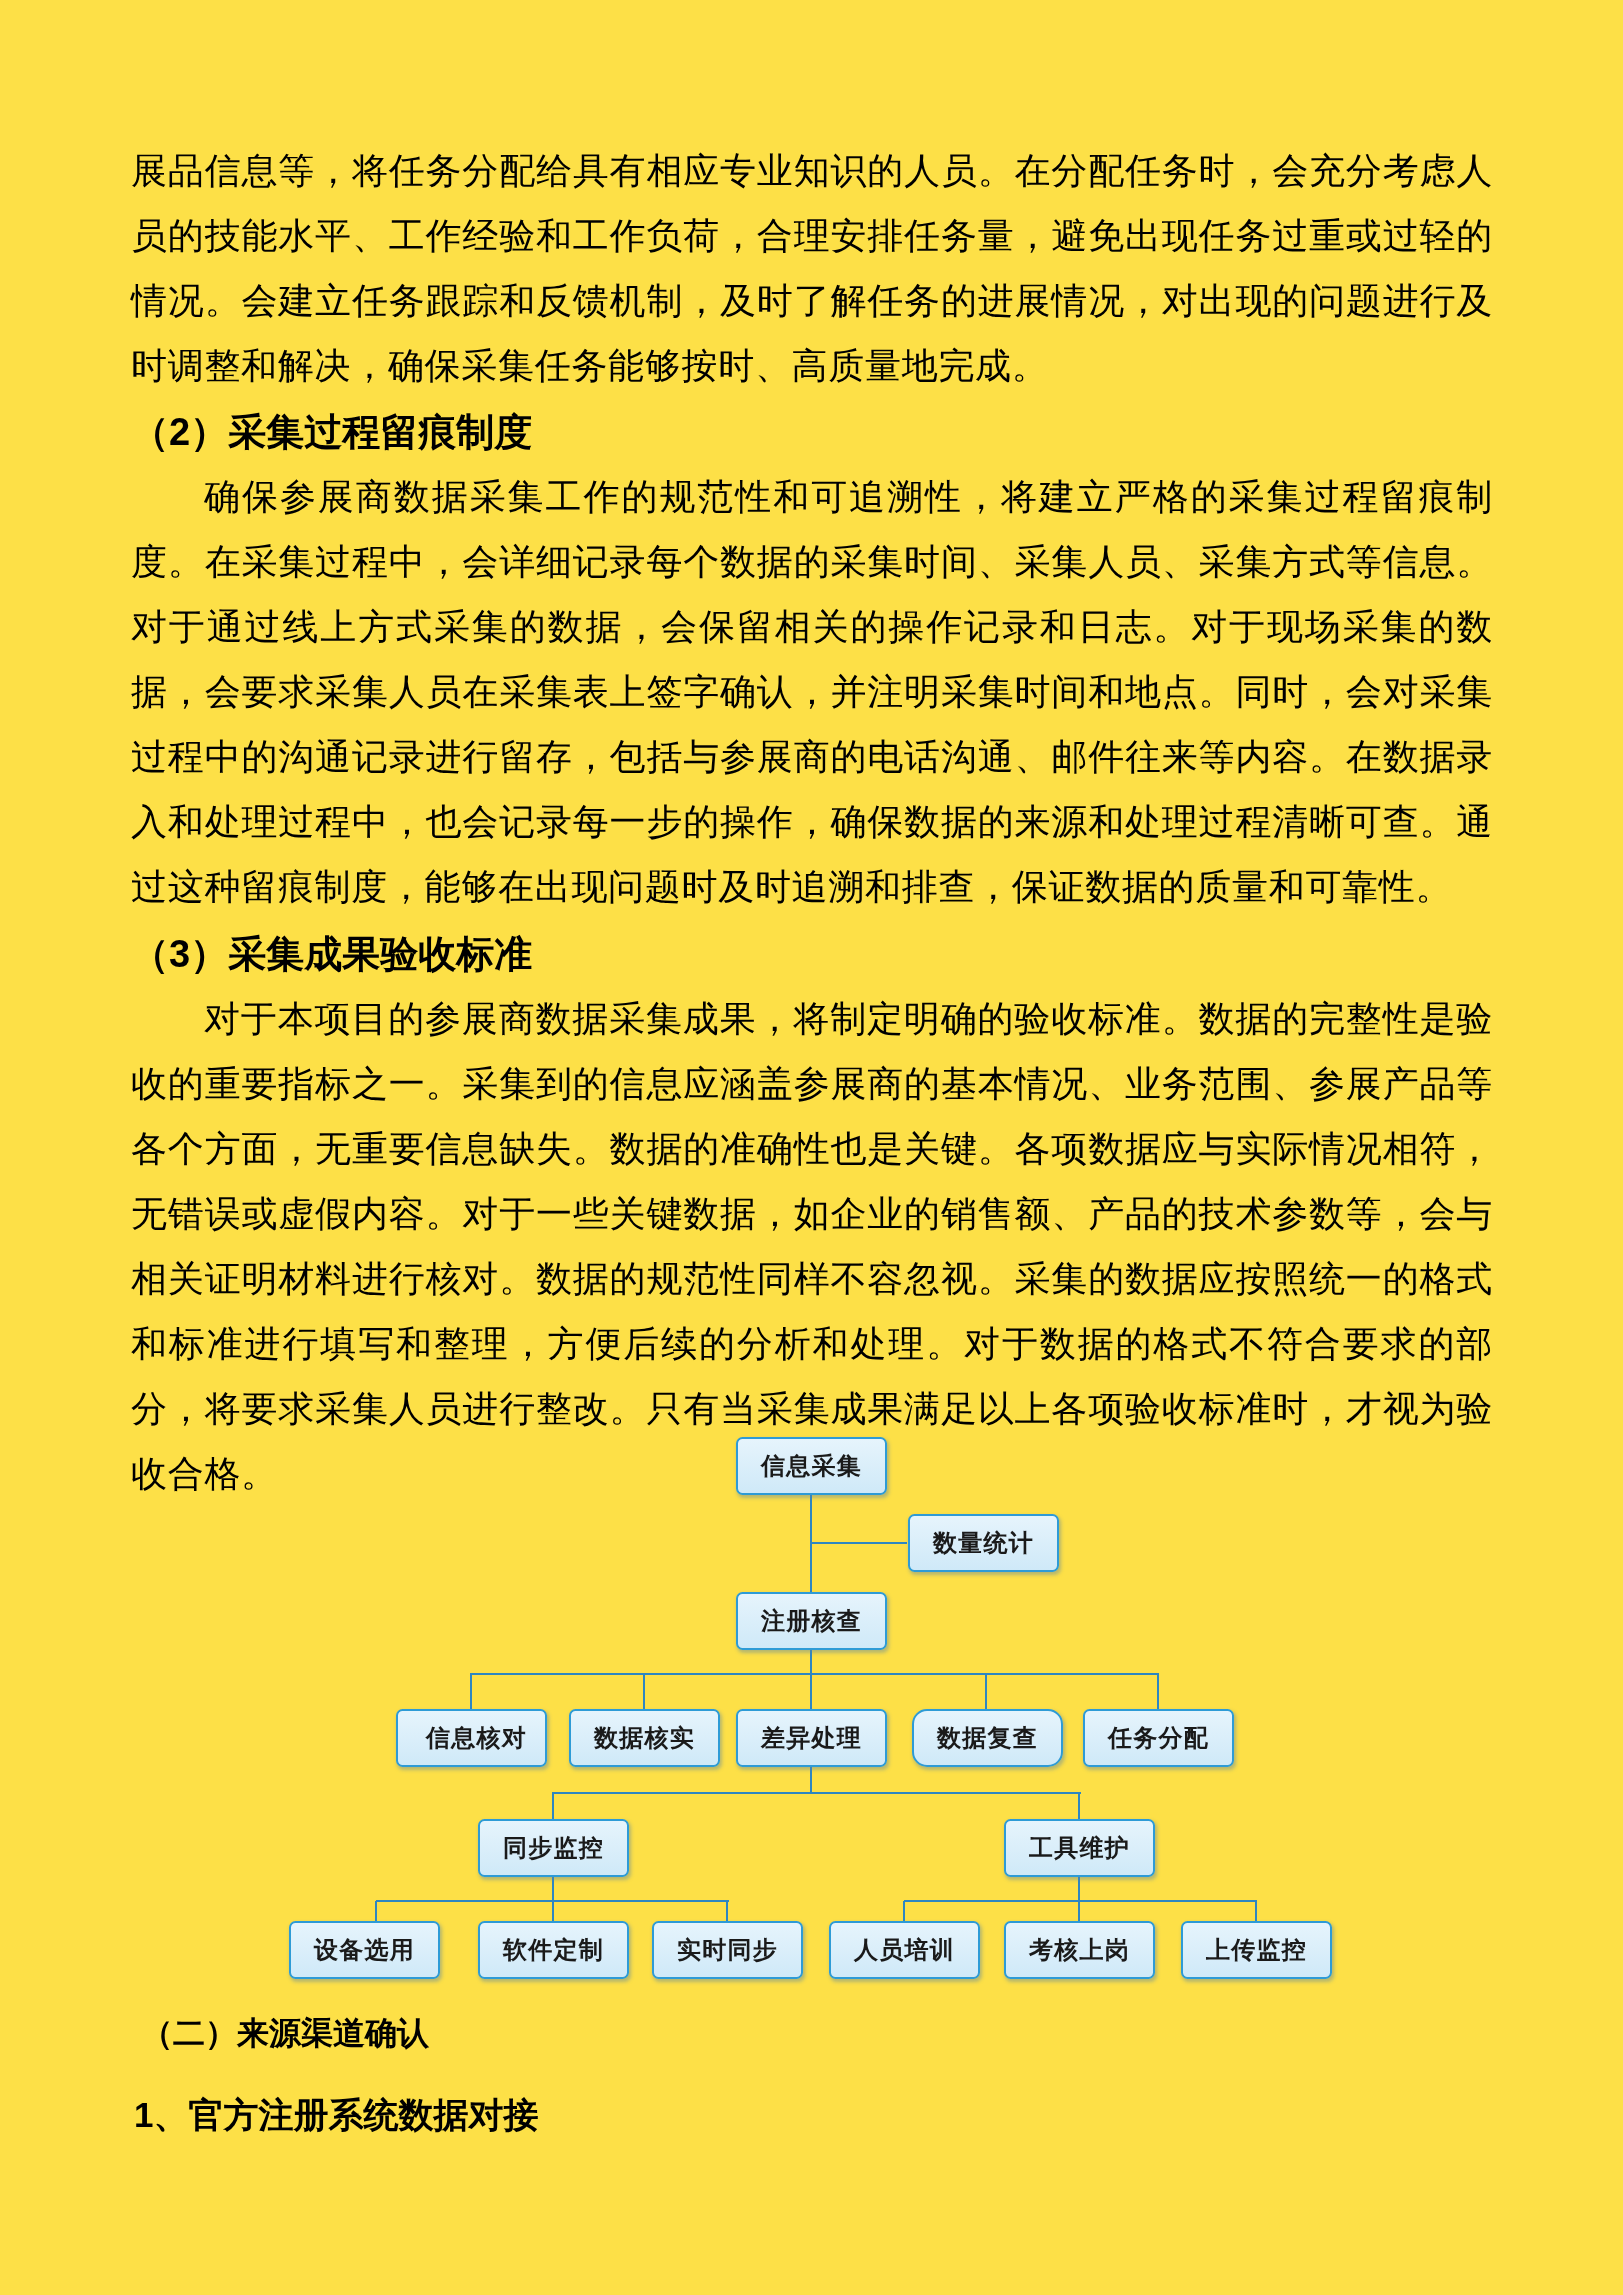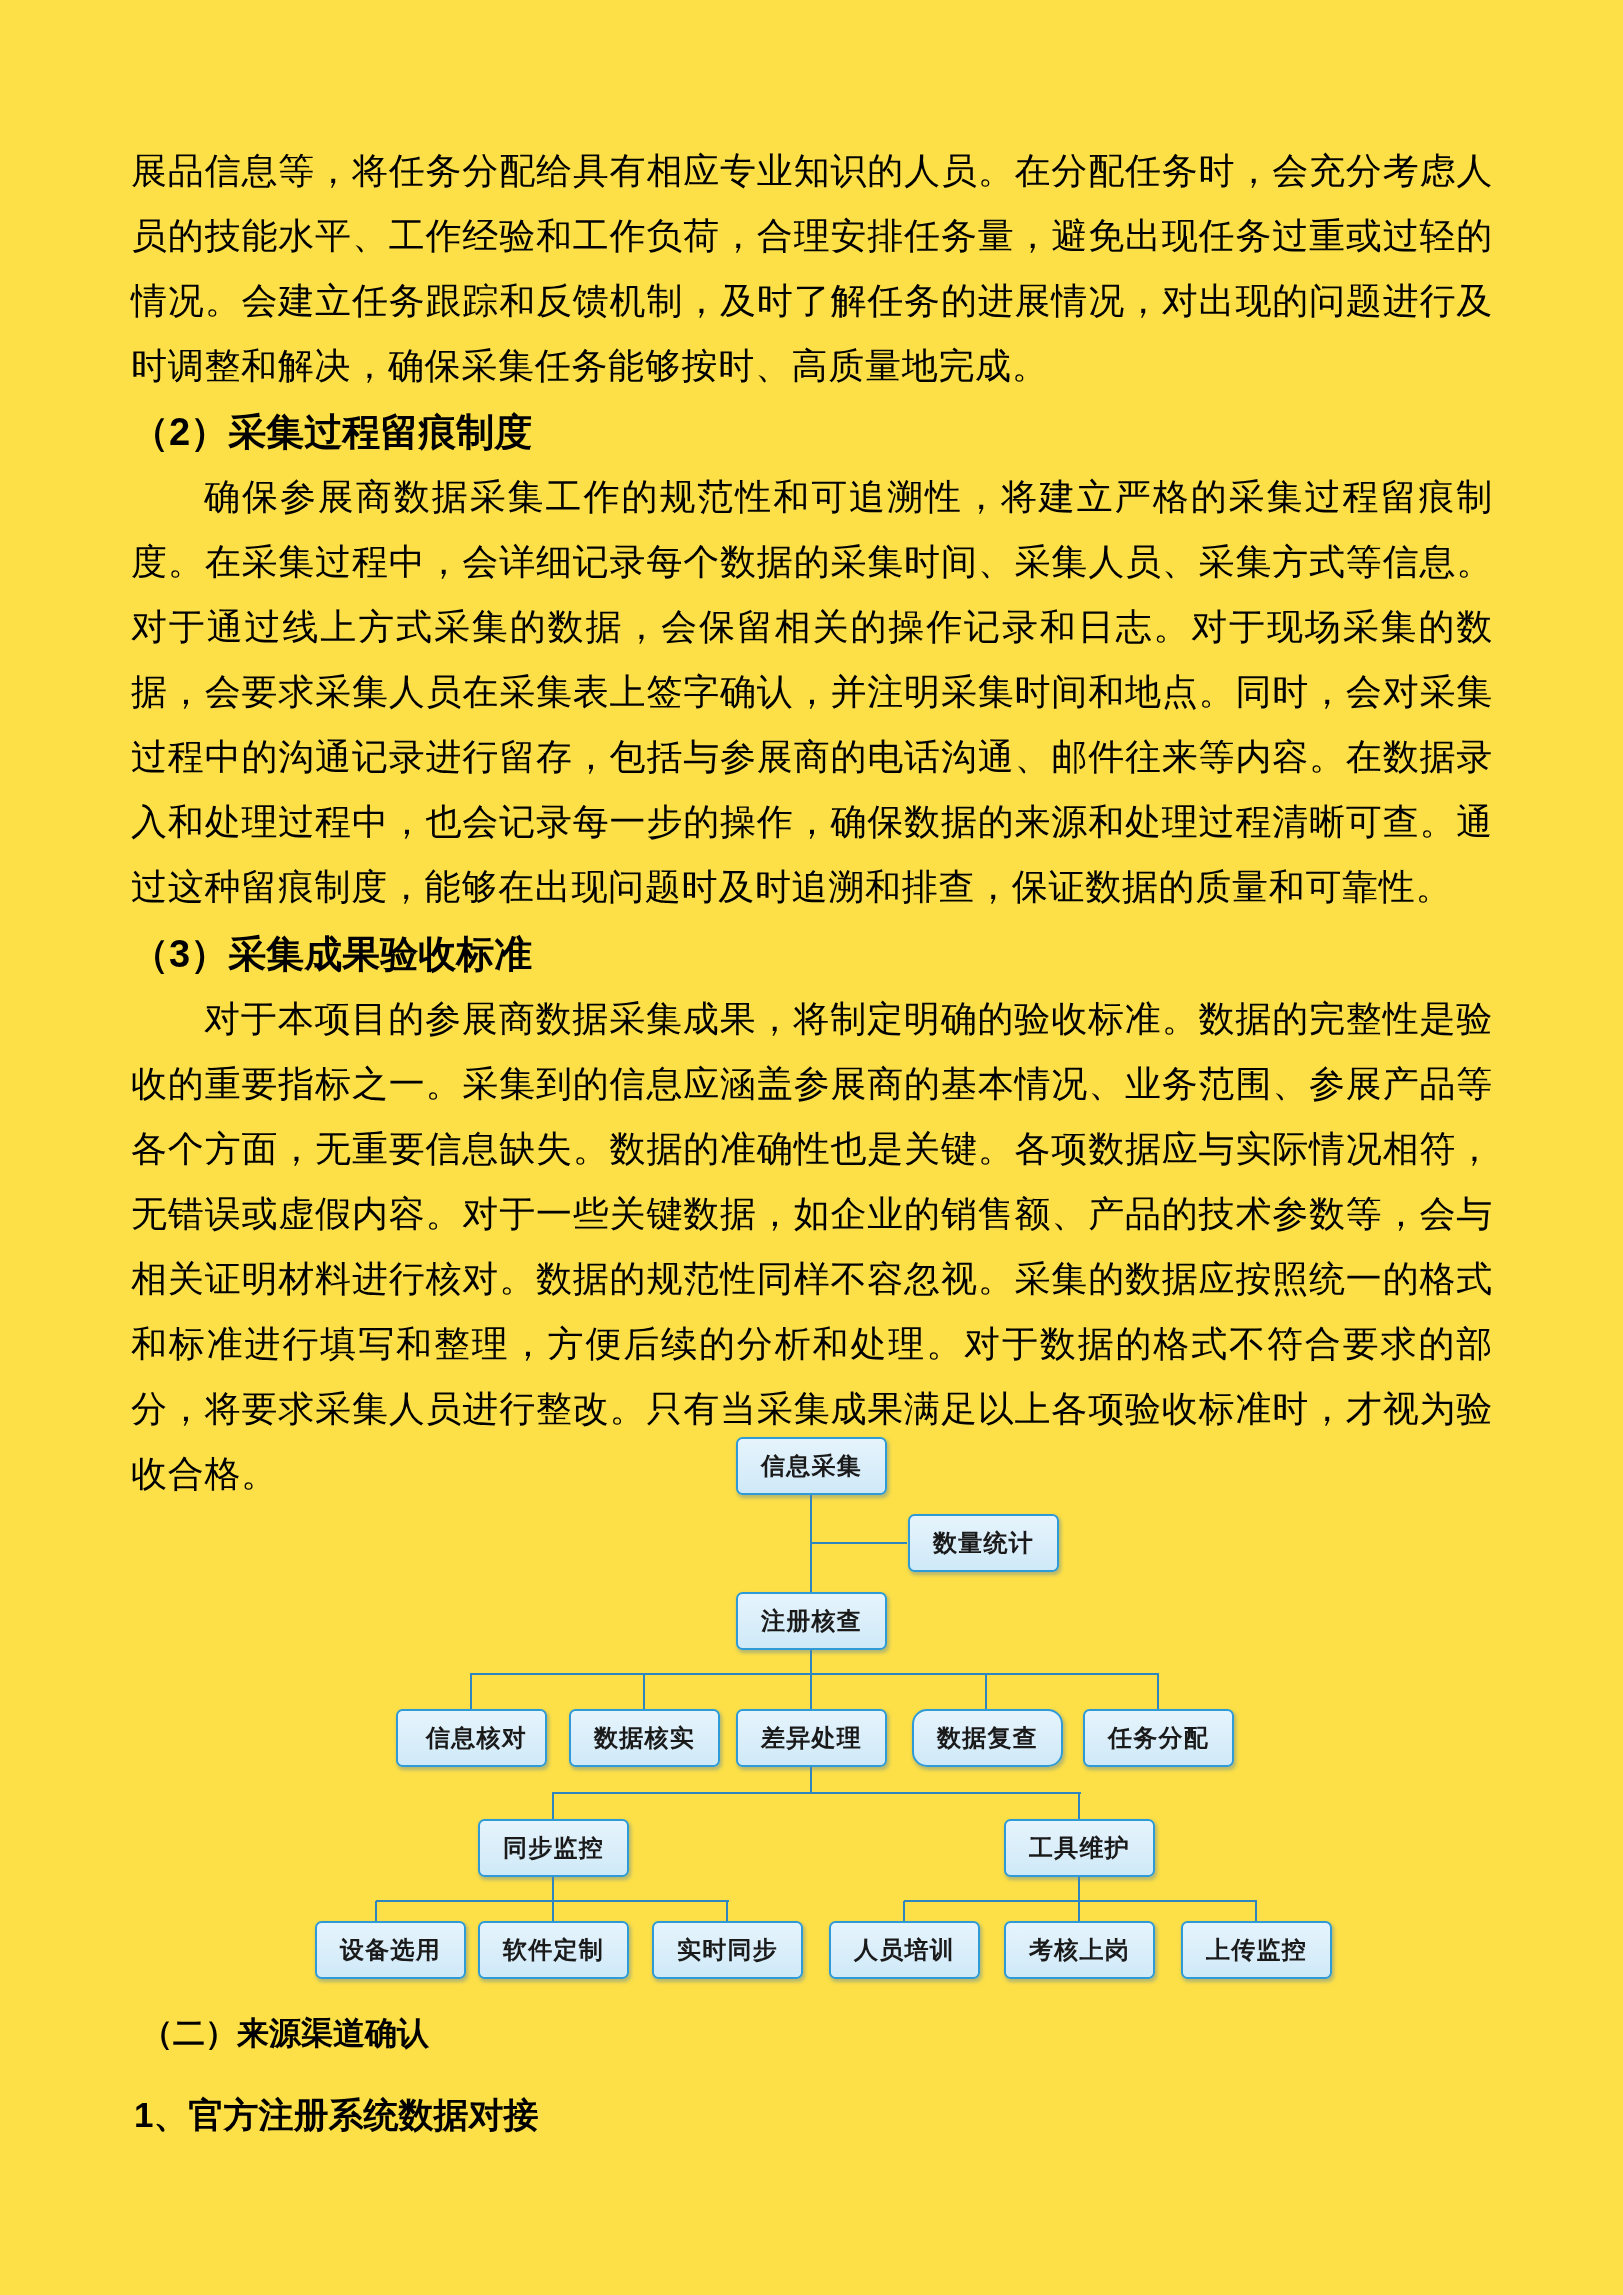--- a/index.html
+++ b/index.html
@@ -122,21 +122,21 @@
     <div class="fc-node" style="left:736px; top:1437px;">信息采集</div>
     <div class="fc-node" style="left:908px; top:1514px;">数量统计</div>
     <div class="fc-node" style="left:736px; top:1592px;">注册核查</div>
     <div class="fc-node" style="left:396px;  top:1709px;padding-left:10px;">信息核对</div>
     <div class="fc-node" style="left:569px;  top:1709px;">数据核实</div>
     <div class="fc-node" style="left:736px; top:1709px;">差异处理</div>
     <div class="fc-node" style="left:912px; top:1709px;border-radius:15px;">数据复查</div>
     <div class="fc-node" style="left:1083px; top:1709px;">任务分配</div>
     <div class="fc-node" style="left:478px;  top:1819px;">同步监控</div>
     <div class="fc-node" style="left:1004px; top:1819px;">工具维护</div>
-    <div class="fc-node" style="left:315px;  top:1921px;">设备选用</div>
+    <div class="fc-node" style="left:289px;  top:1921px;">设备选用</div>
     <div class="fc-node" style="left:478px;  top:1921px;">软件定制</div>
     <div class="fc-node" style="left:652px;  top:1921px;">实时同步</div>
     <div class="fc-node" style="left:829px; top:1921px;">人员培训</div>
     <div class="fc-node" style="left:1004px; top:1921px;">考核上岗</div>
     <div class="fc-node" style="left:1181px; top:1921px;">上传监控</div>
   </div>
 
   <div class="section-hd">（二）来源渠道确认</div>
   <div class="sub-hd">1、官方注册系统数据对接</div>
 

